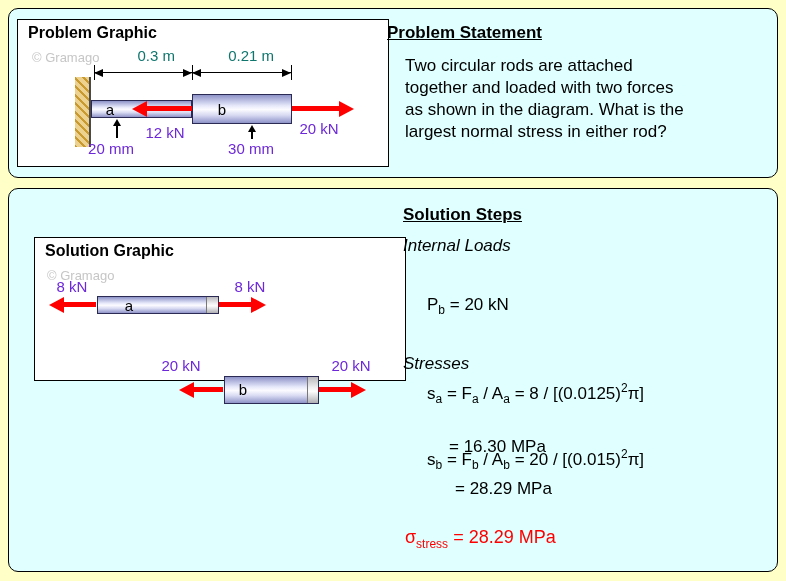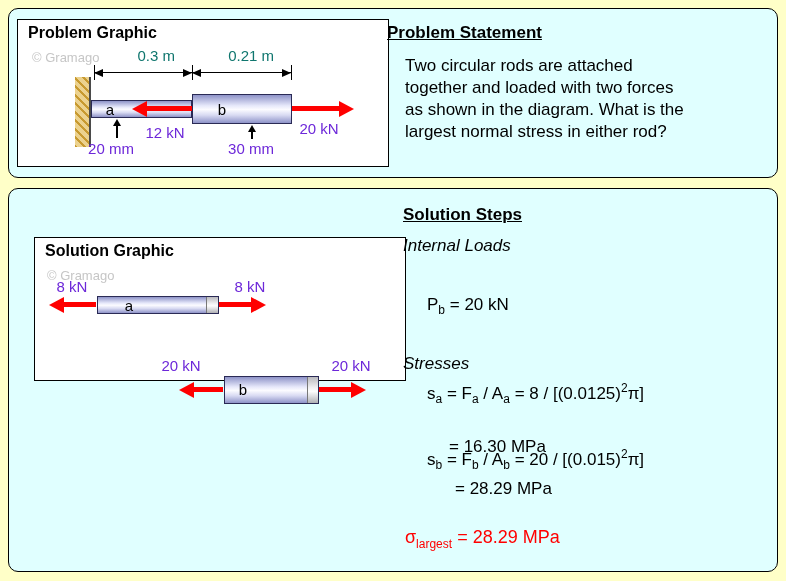--- a/index.html
+++ b/index.html
@@ -104,16 +104,16 @@
     </div>
 
     <div class="heading" style="left:394px;top:16px;">Solution Steps</div>
     <div class="step-head" style="left:394px;top:47px;">Internal Loads</div>
     <div class="step-line" style="left:418px;top:106px;"><span>P</span><sub>b</sub><span> = 20 kN</span></div>
     <div class="step-head" style="left:394px;top:165px;">Stresses</div>
     <div class="step-line" style="left:418px;top:192px;"><span>s</span><sub>a</sub><span> = F</span><sub>a</sub><span> / A</span><sub>a</sub><span> = 8 / [(0.0125)</span><sup>2</sup><span>π]</span></div>
     <div class="step-line" style="left:440px;top:224px;margin-top:24px;">= 16.30 MPa</div>
     <div class="step-line" style="left:418px;top:258px;"><span>s</span><sub>b</sub><span> = F</span><sub>b</sub><span> / A</span><sub>b</sub><span> = 20 / [(0.015)</span><sup>2</sup><span>π]</span></div>
     <div class="step-line" style="left:446px;top:290px;">= 28.29 MPa</div>
-    <div class="final" style="left:396px;top:338px;"><span>σ</span><sub>largest</sub><span> = 28.29 MPa</span></div>
+    <div class="final" style="left:396px;top:338px;"><span>σ</span><sub>stress</sub><span> = 28.29 MPa</span></div>
   </section>
 
 </div>
 
 </body></html>

